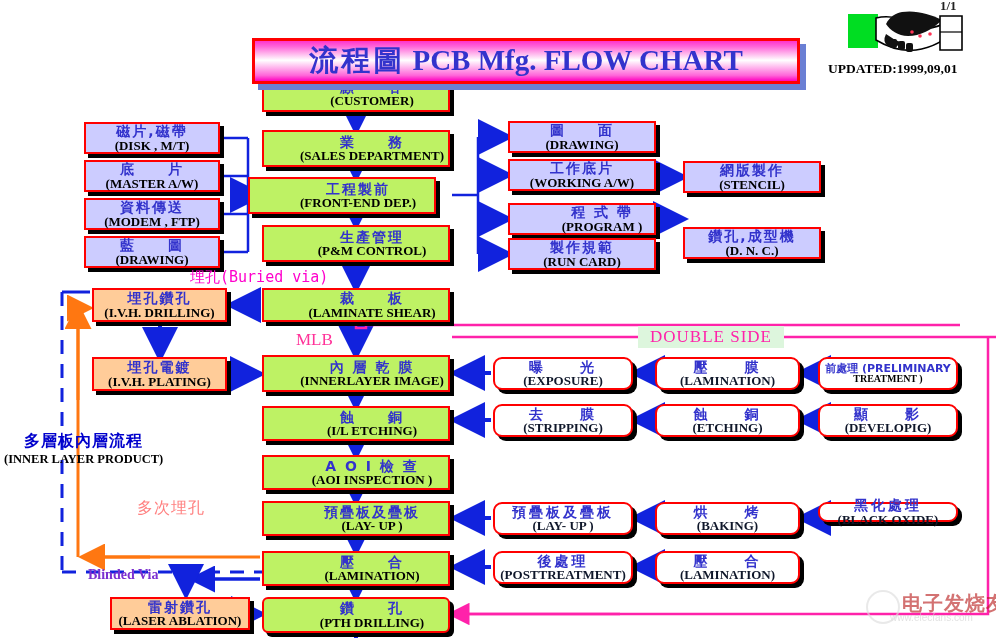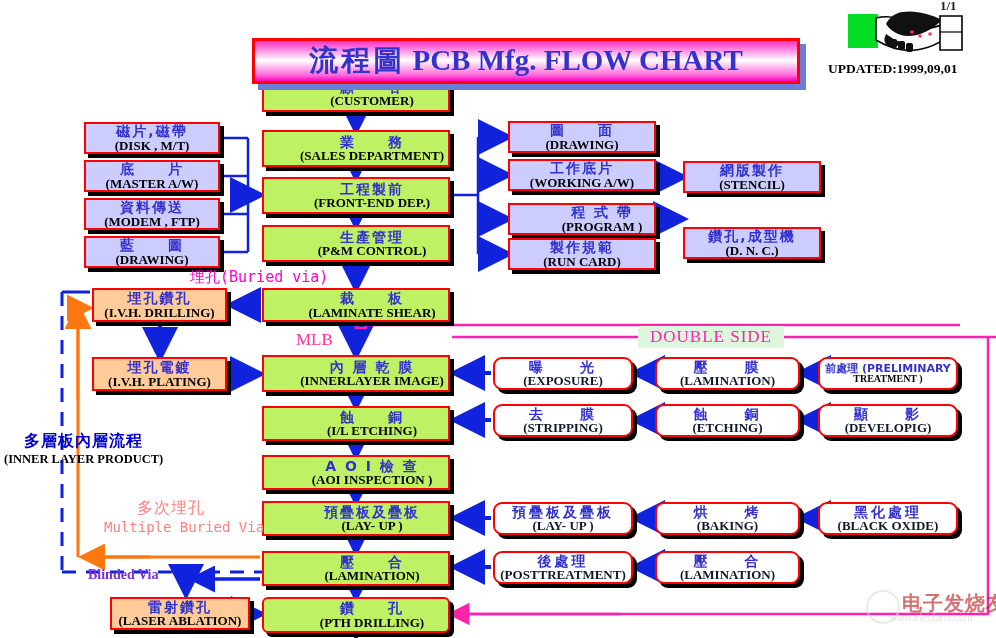--- a/index.html
+++ b/index.html
@@ -257,34 +257,33 @@
       <path d="M988 337 L988 614 L460 614"></path>
     </g>
     <line x1="620" y1="614" x2="452" y2="614" stroke="#ff22aa" stroke-width="2.5" marker-end="url(#am)"></line>
   </svg>
 
   <div class="lbl" id="lbl-buried">埋孔(Buried via)</div>
   <div class="lbl" id="lbl-mlb">MLB</div>
   <div class="lbl" id="lbl-inner-cn">多層板內層流程</div>
   <div class="lbl" id="lbl-inner-en">(INNER LAYER PRODUCT)</div>
   <div class="lbl" id="lbl-mbv-cn">多次埋孔</div>
-  <div class="lbl" id="lbl-mbv-en">Multiple Buried Via</div>
   <div class="lbl" id="lbl-blinded">Blinded Via</div>
   <div class="lbl" id="lbl-dside">DOUBLE SIDE</div>
 
   <div id="boxes">
       <div class="box yellow" style="left: 262px; top: 75px; width: 188px; height: 37px;">
         <div class="cn">顧　　客</div>
         <div class="en">(CUSTOMER)</div>
       </div>
       <div class="box yellow" style="left: 262px; top: 130px; width: 188px; height: 37px;">
         <div class="cn">業　　務</div>
         <div class="en">(SALES DEPARTMENT)</div>
       </div>
-      <div class="box yellow" style="left: 262px; top: 177px; width: 188px; height: 37px;">
+      <div class="box yellow" style="left: 248px; top: 177px; width: 188px; height: 37px;">
         <div class="cn">工程製前</div>
         <div class="en">(FRONT-END  DEP.)</div>
       </div>
       <div class="box yellow" style="left: 262px; top: 225px; width: 188px; height: 37px;">
         <div class="cn">生產管理</div>
         <div class="en">(P&amp;M CONTROL)</div>
       </div>
       <div class="box yellow" style="left: 262px; top: 288px; width: 188px; height: 34px;">
         <div class="cn">裁　　板</div>
         <div class="en">(LAMINATE SHEAR)</div>
@@ -390,21 +389,21 @@
         <div class="en">(DEVELOPIG)</div>
       </div>
       <div class="rbox" style="left: 493px; top: 502px; width: 140px; height: 33px;">
         <div class="cn">預疊板及疊板</div>
         <div class="en">(LAY- UP )</div>
       </div>
       <div class="rbox" style="left: 655px; top: 502px; width: 145px; height: 33px;">
         <div class="cn">烘　　烤</div>
         <div class="en">(BAKING)</div>
       </div>
-      <div class="rbox" style="left: 818px; top: 502px; width: 140px; height: 33px;">
+      <div class="rbox" style="left: 818px; top: 502px; width: 140px; height: 20px;">
         <div class="cn">黑化處理</div>
         <div class="en">(BLACK OXIDE)</div>
       </div>
       <div class="rbox" style="left: 493px; top: 551px; width: 140px; height: 33px;">
         <div class="cn">後處理</div>
         <div class="en">(POSTTREATMENT)</div>
       </div>
       <div class="rbox" style="left: 655px; top: 551px; width: 145px; height: 33px;">
         <div class="cn">壓　　合</div>
         <div class="en">(LAMINATION)</div>

